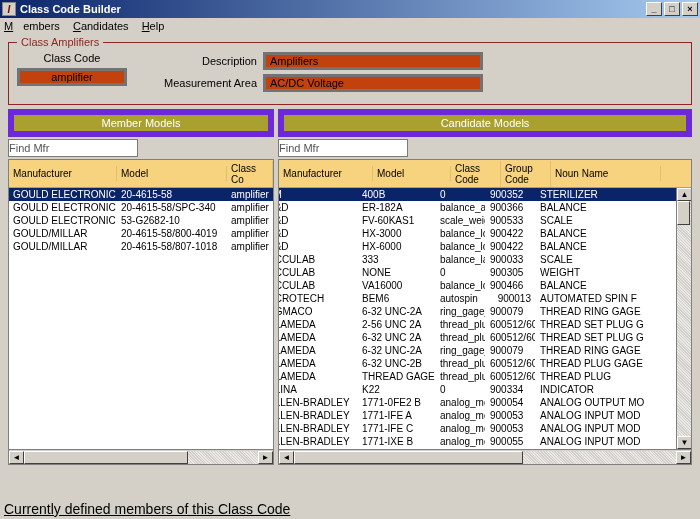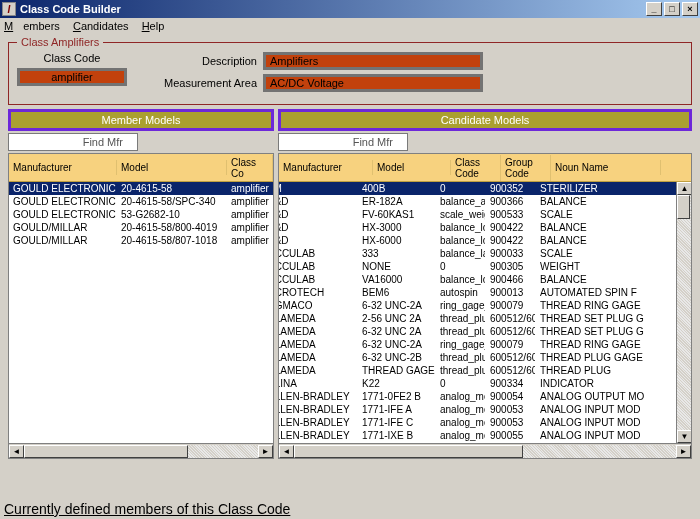--- a/index.html
+++ b/index.html
@@ -95,34 +95,33 @@
     display: flex;
     flex-direction: column;
   }
   .panel.left { width: 266px; }
   .panel.right { flex: 1; }
   .panel-head {
     background: #aaa030;
     color: #fff;
     text-align: center;
     padding: 2px 0;
-    border: 3px solid #6d28d9;
+    border: 6px solid #6d28d9;
     font-weight: normal;
   }
   .findbox {
     margin: 2px 0;
   }
   .findbox input {
     width: 130px;
     height: 18px;
     border: 1px solid #7a7a7a;
-    padding: 1px 14px;
+    padding: 1px 0;
     font: inherit;
     color: #555;
-    text-align: right;
   }
   .grid-wrap {
     border: 1px solid #808080;
     background: #fff;
     height: 306px;
     position: relative;
     overflow: hidden;
   }
   .grid-header {
     display: flex;
@@ -377,21 +376,21 @@
               <div class="gc" style="width: 94px;">ACCULAB</div>
               <div class="gc" style="width: 78px;">VA16000</div>
               <div class="gc" style="width: 50px;">balance_lo</div>
               <div class="gc" style="width: 50px;">900466</div>
               <div class="gc" style="width: 110px;">BALANCE</div>
             </div>
             <div class="grow">
               <div class="gc" style="width: 94px;">ACROTECH</div>
               <div class="gc" style="width: 78px;">BEM6</div>
               <div class="gc" style="width: 50px;">autospin</div>
-              <div class="gc" style="width: 50px;">900013</div>
+              <div class="gc" style="width: 50px; text-align: right;">900013</div>
               <div class="gc" style="width: 110px;">AUTOMATED SPIN F</div>
             </div>
             <div class="grow">
               <div class="gc" style="width: 94px;">AGMACO</div>
               <div class="gc" style="width: 78px;">6-32 UNC-2A</div>
               <div class="gc" style="width: 50px;">ring_gage_</div>
               <div class="gc" style="width: 50px;">900079</div>
               <div class="gc" style="width: 110px;">THREAD RING GAGE</div>
             </div>
             <div class="grow">

